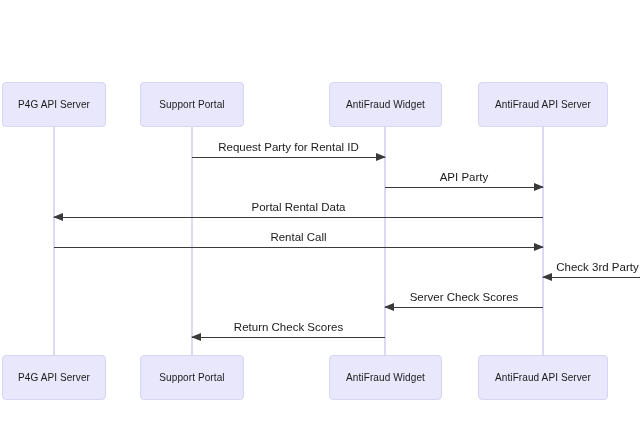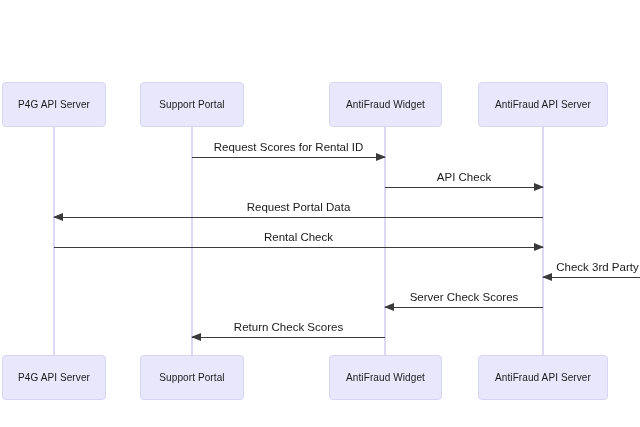--- a/index.html
+++ b/index.html
@@ -115,36 +115,36 @@
       </div>
       <div class="participant-box" style="left: 478px; width: 130px; top: 82px; height: 45px;">
         <span class="participant-label">AntiFraud API Server</span>
       </div>
     </div>
 
   <div id="messages">
       <div class="message" style="left: 192px; top: 157px; width: 193px;">
         <div class="msg-line" style="width: 193px;"></div>
         <div class="arrow-head right"></div>
-        <div class="msg-label">Request Scores for Rental ID</div>
+        <div class="msg-label">Request Party for Rental ID</div>
       </div>
       <div class="message" style="left: 385px; top: 187px; width: 158px;">
         <div class="msg-line" style="width: 158px;"></div>
         <div class="arrow-head right"></div>
-        <div class="msg-label">API Check</div>
+        <div class="msg-label">API Party</div>
       </div>
       <div class="message" style="left: 54px; top: 217px; width: 489px;">
         <div class="msg-line" style="width: 489px;"></div>
         <div class="arrow-head left"></div>
-        <div class="msg-label">Request Portal Data</div>
+        <div class="msg-label">Portal Rental Data</div>
       </div>
       <div class="message" style="left: 54px; top: 247px; width: 489px;">
         <div class="msg-line" style="width: 489px;"></div>
         <div class="arrow-head right"></div>
-        <div class="msg-label">Rental Check</div>
+        <div class="msg-label">Rental Call</div>
       </div>
       <div class="message" style="left: 543px; top: 277px; width: 109px;">
         <div class="msg-line" style="width: 109px;"></div>
         <div class="arrow-head left"></div>
         <div class="msg-label">Check 3rd Party</div>
       </div>
       <div class="message" style="left: 385px; top: 307px; width: 158px;">
         <div class="msg-line" style="width: 158px;"></div>
         <div class="arrow-head left"></div>
         <div class="msg-label">Server Check Scores</div>

